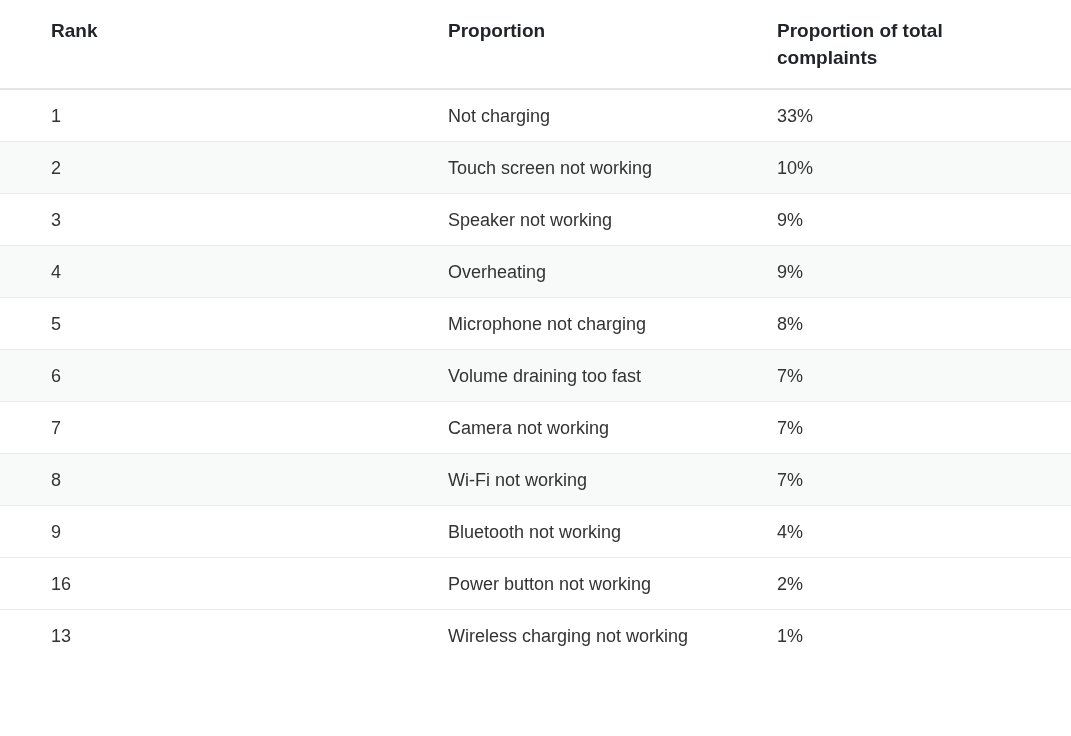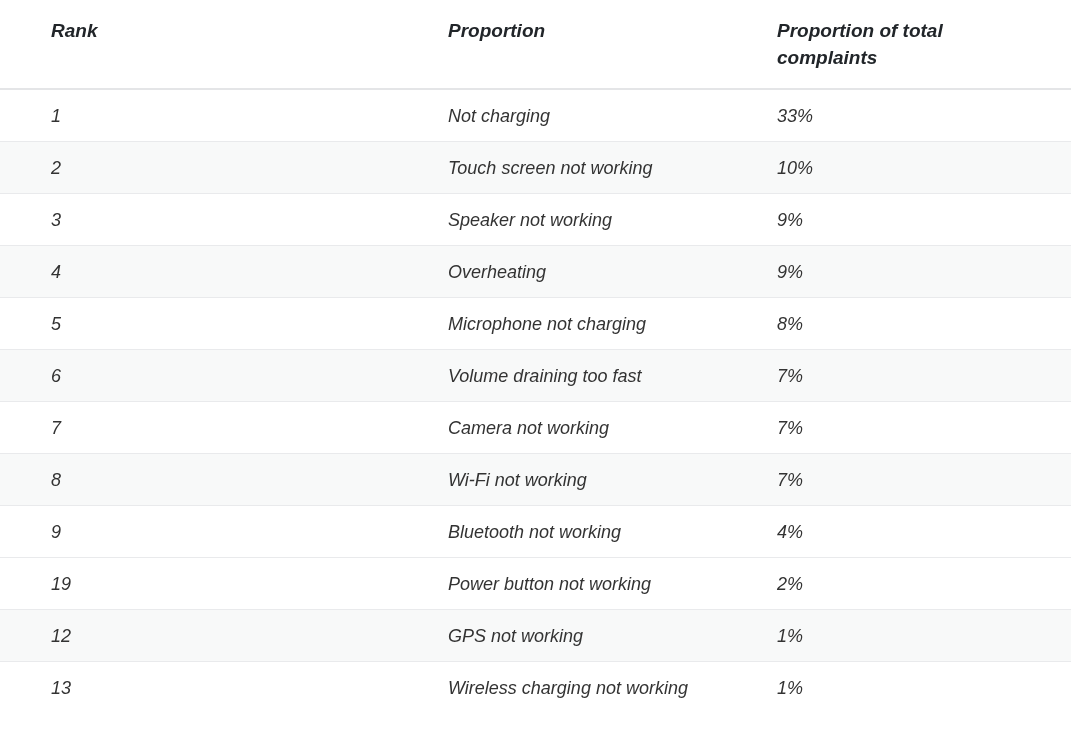--- a/index.html
+++ b/index.html
@@ -13,21 +13,20 @@
     overflow: hidden;
     font-family: "Liberation Sans", sans-serif;
     -webkit-font-smoothing: antialiased;
   }
 
   .table-wrap {
     position: relative;
     width: 1071px;
     height: 736px;
     overflow: hidden;
-    font-style: italic;
   }
 
   table.complaints-table {
     border-collapse: collapse;
     table-layout: fixed;
     width: 1071px;
     margin: 0;
     padding: 0;
   }
 
@@ -138,28 +137,23 @@
         <td class="td-rank">8</td>
         <td class="td-complaint">Wi-Fi not working</td>
         <td class="td-prop">7%</td>
       </tr>
       <tr class="row-plain">
         <td class="td-rank">9</td>
         <td class="td-complaint">Bluetooth not working</td>
         <td class="td-prop">4%</td>
       </tr>
       <tr class="row-plain">
-        <td class="td-rank">19</td>
+        <td class="td-rank">16</td>
         <td class="td-complaint">Power button not working</td>
         <td class="td-prop">2%</td>
-      </tr>
-      <tr class="row-striped">
-        <td class="td-rank">12</td>
-        <td class="td-complaint">GPS not working</td>
-        <td class="td-prop">1%</td>
       </tr>
       <tr class="row-plain">
         <td class="td-rank">13</td>
         <td class="td-complaint">Wireless charging not working</td>
         <td class="td-prop">1%</td>
       </tr>
     </tbody>
   </table>
 </div>
 

